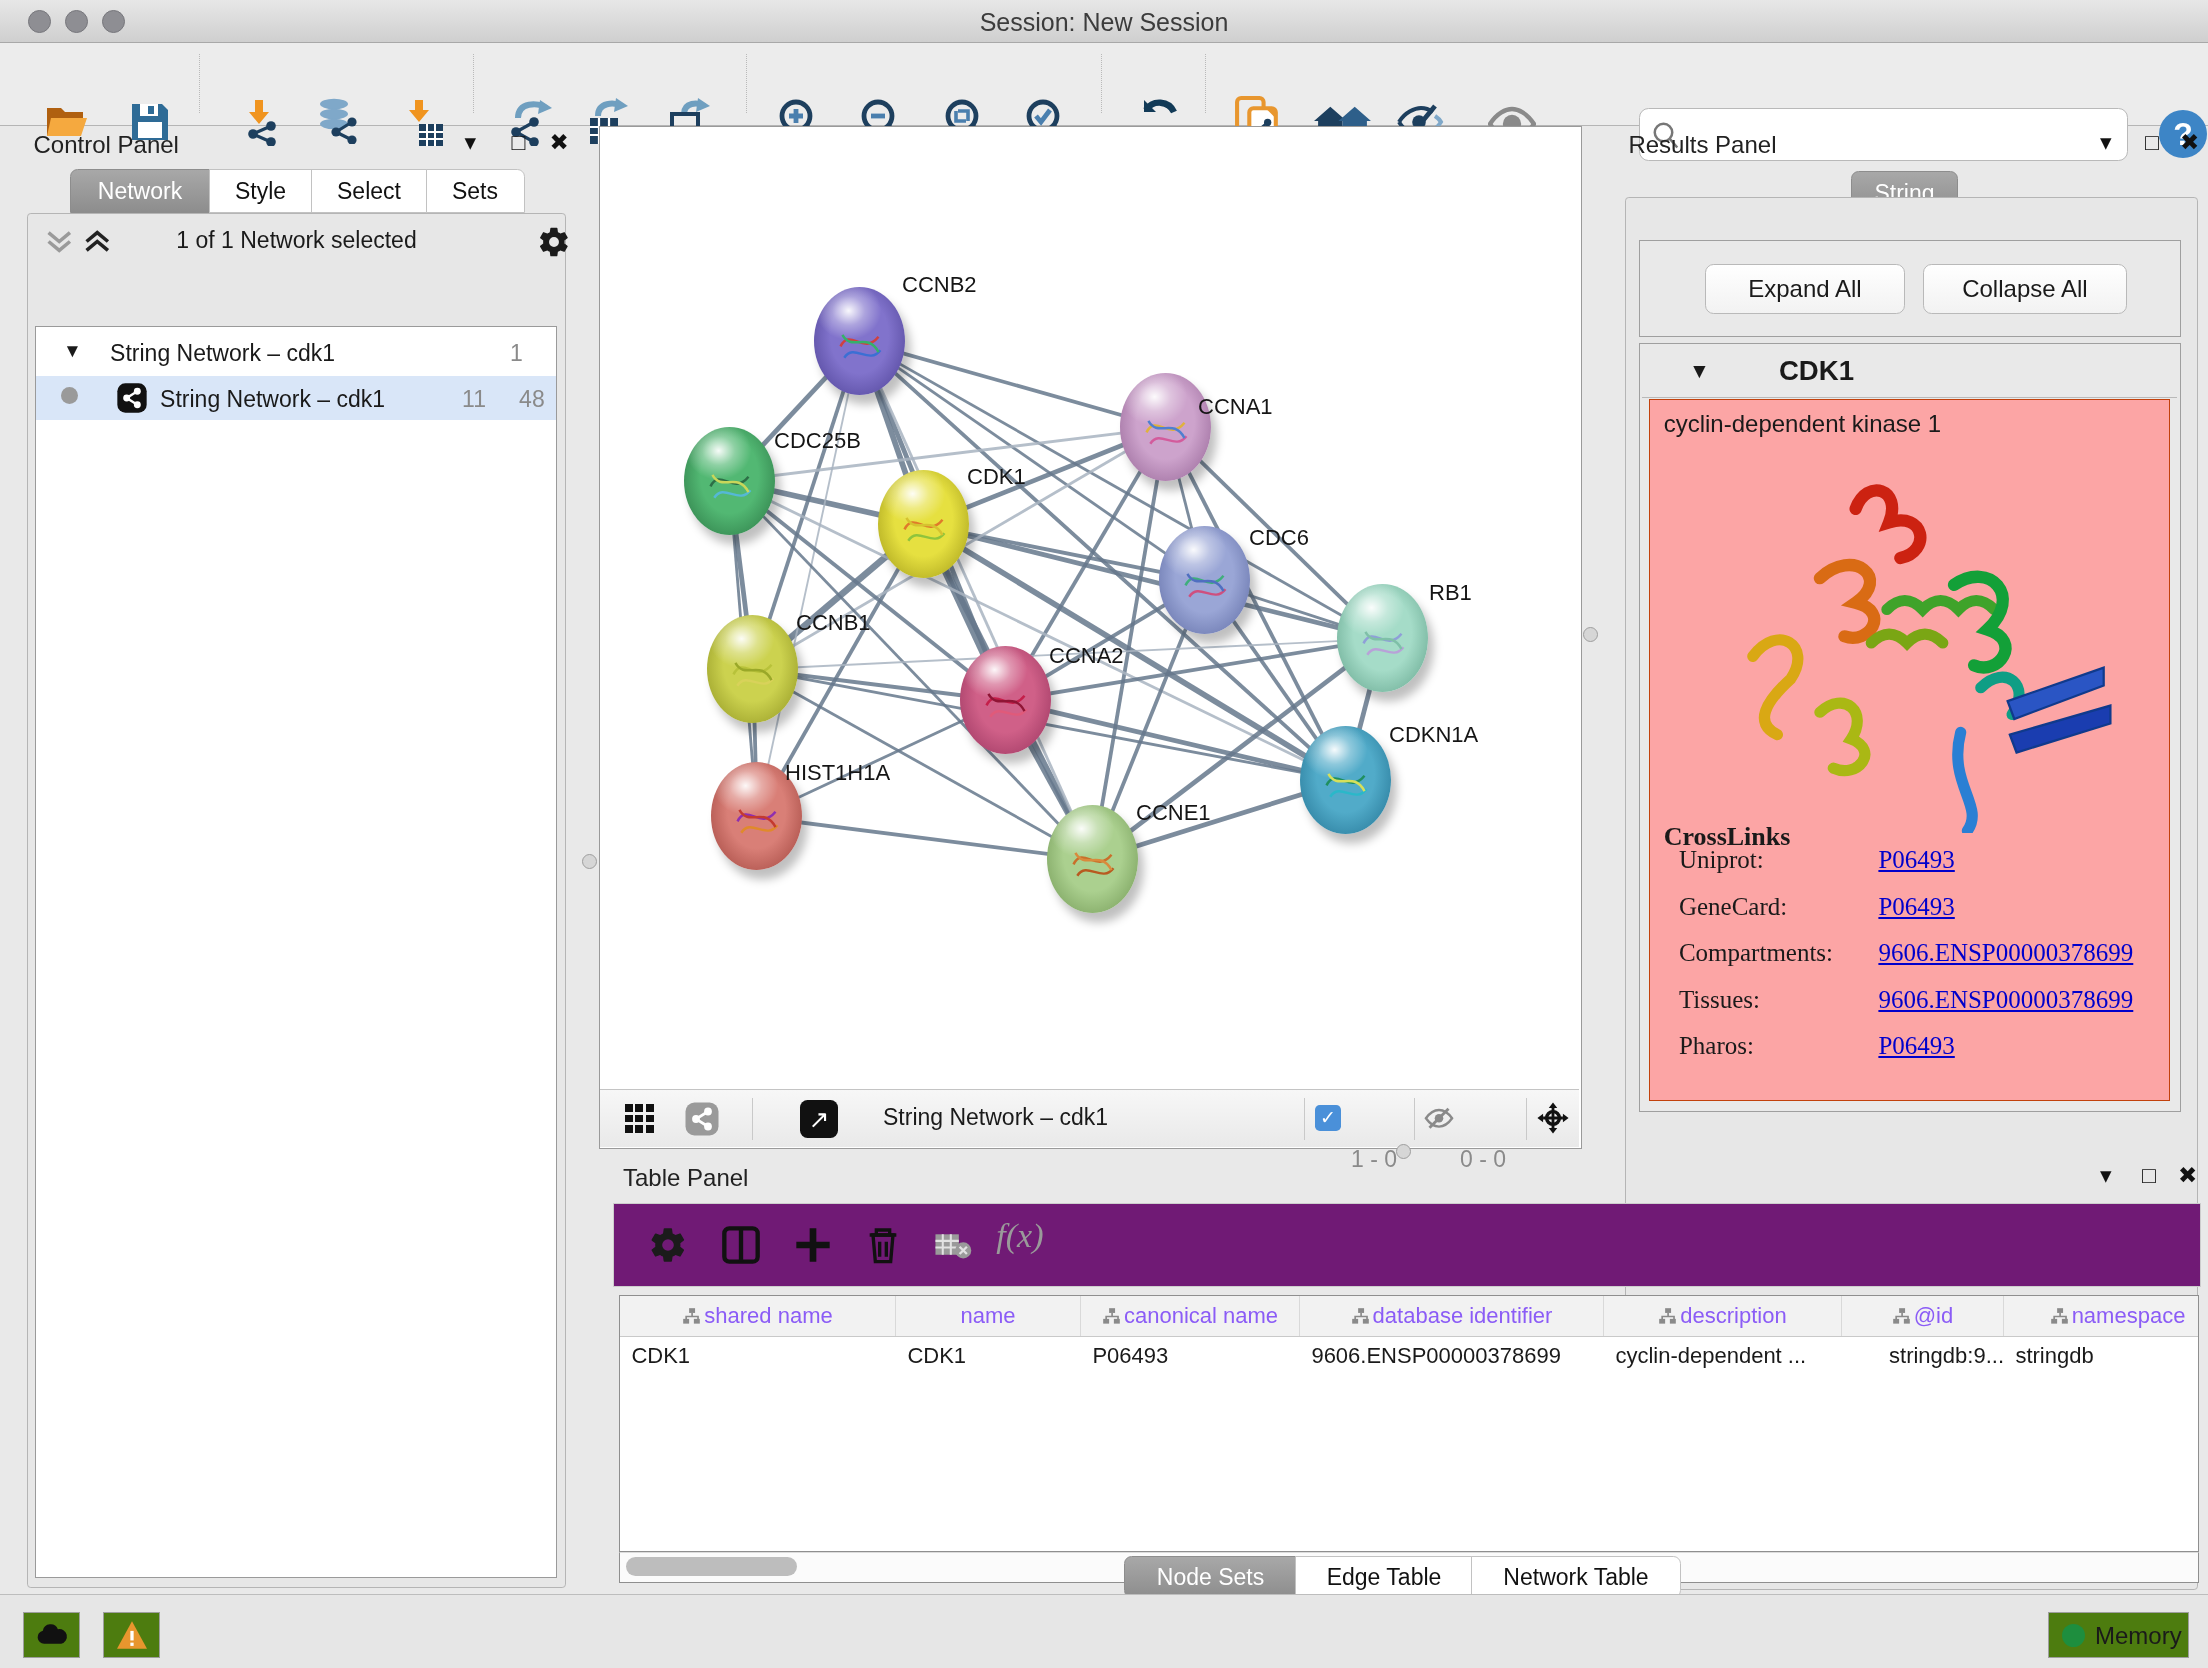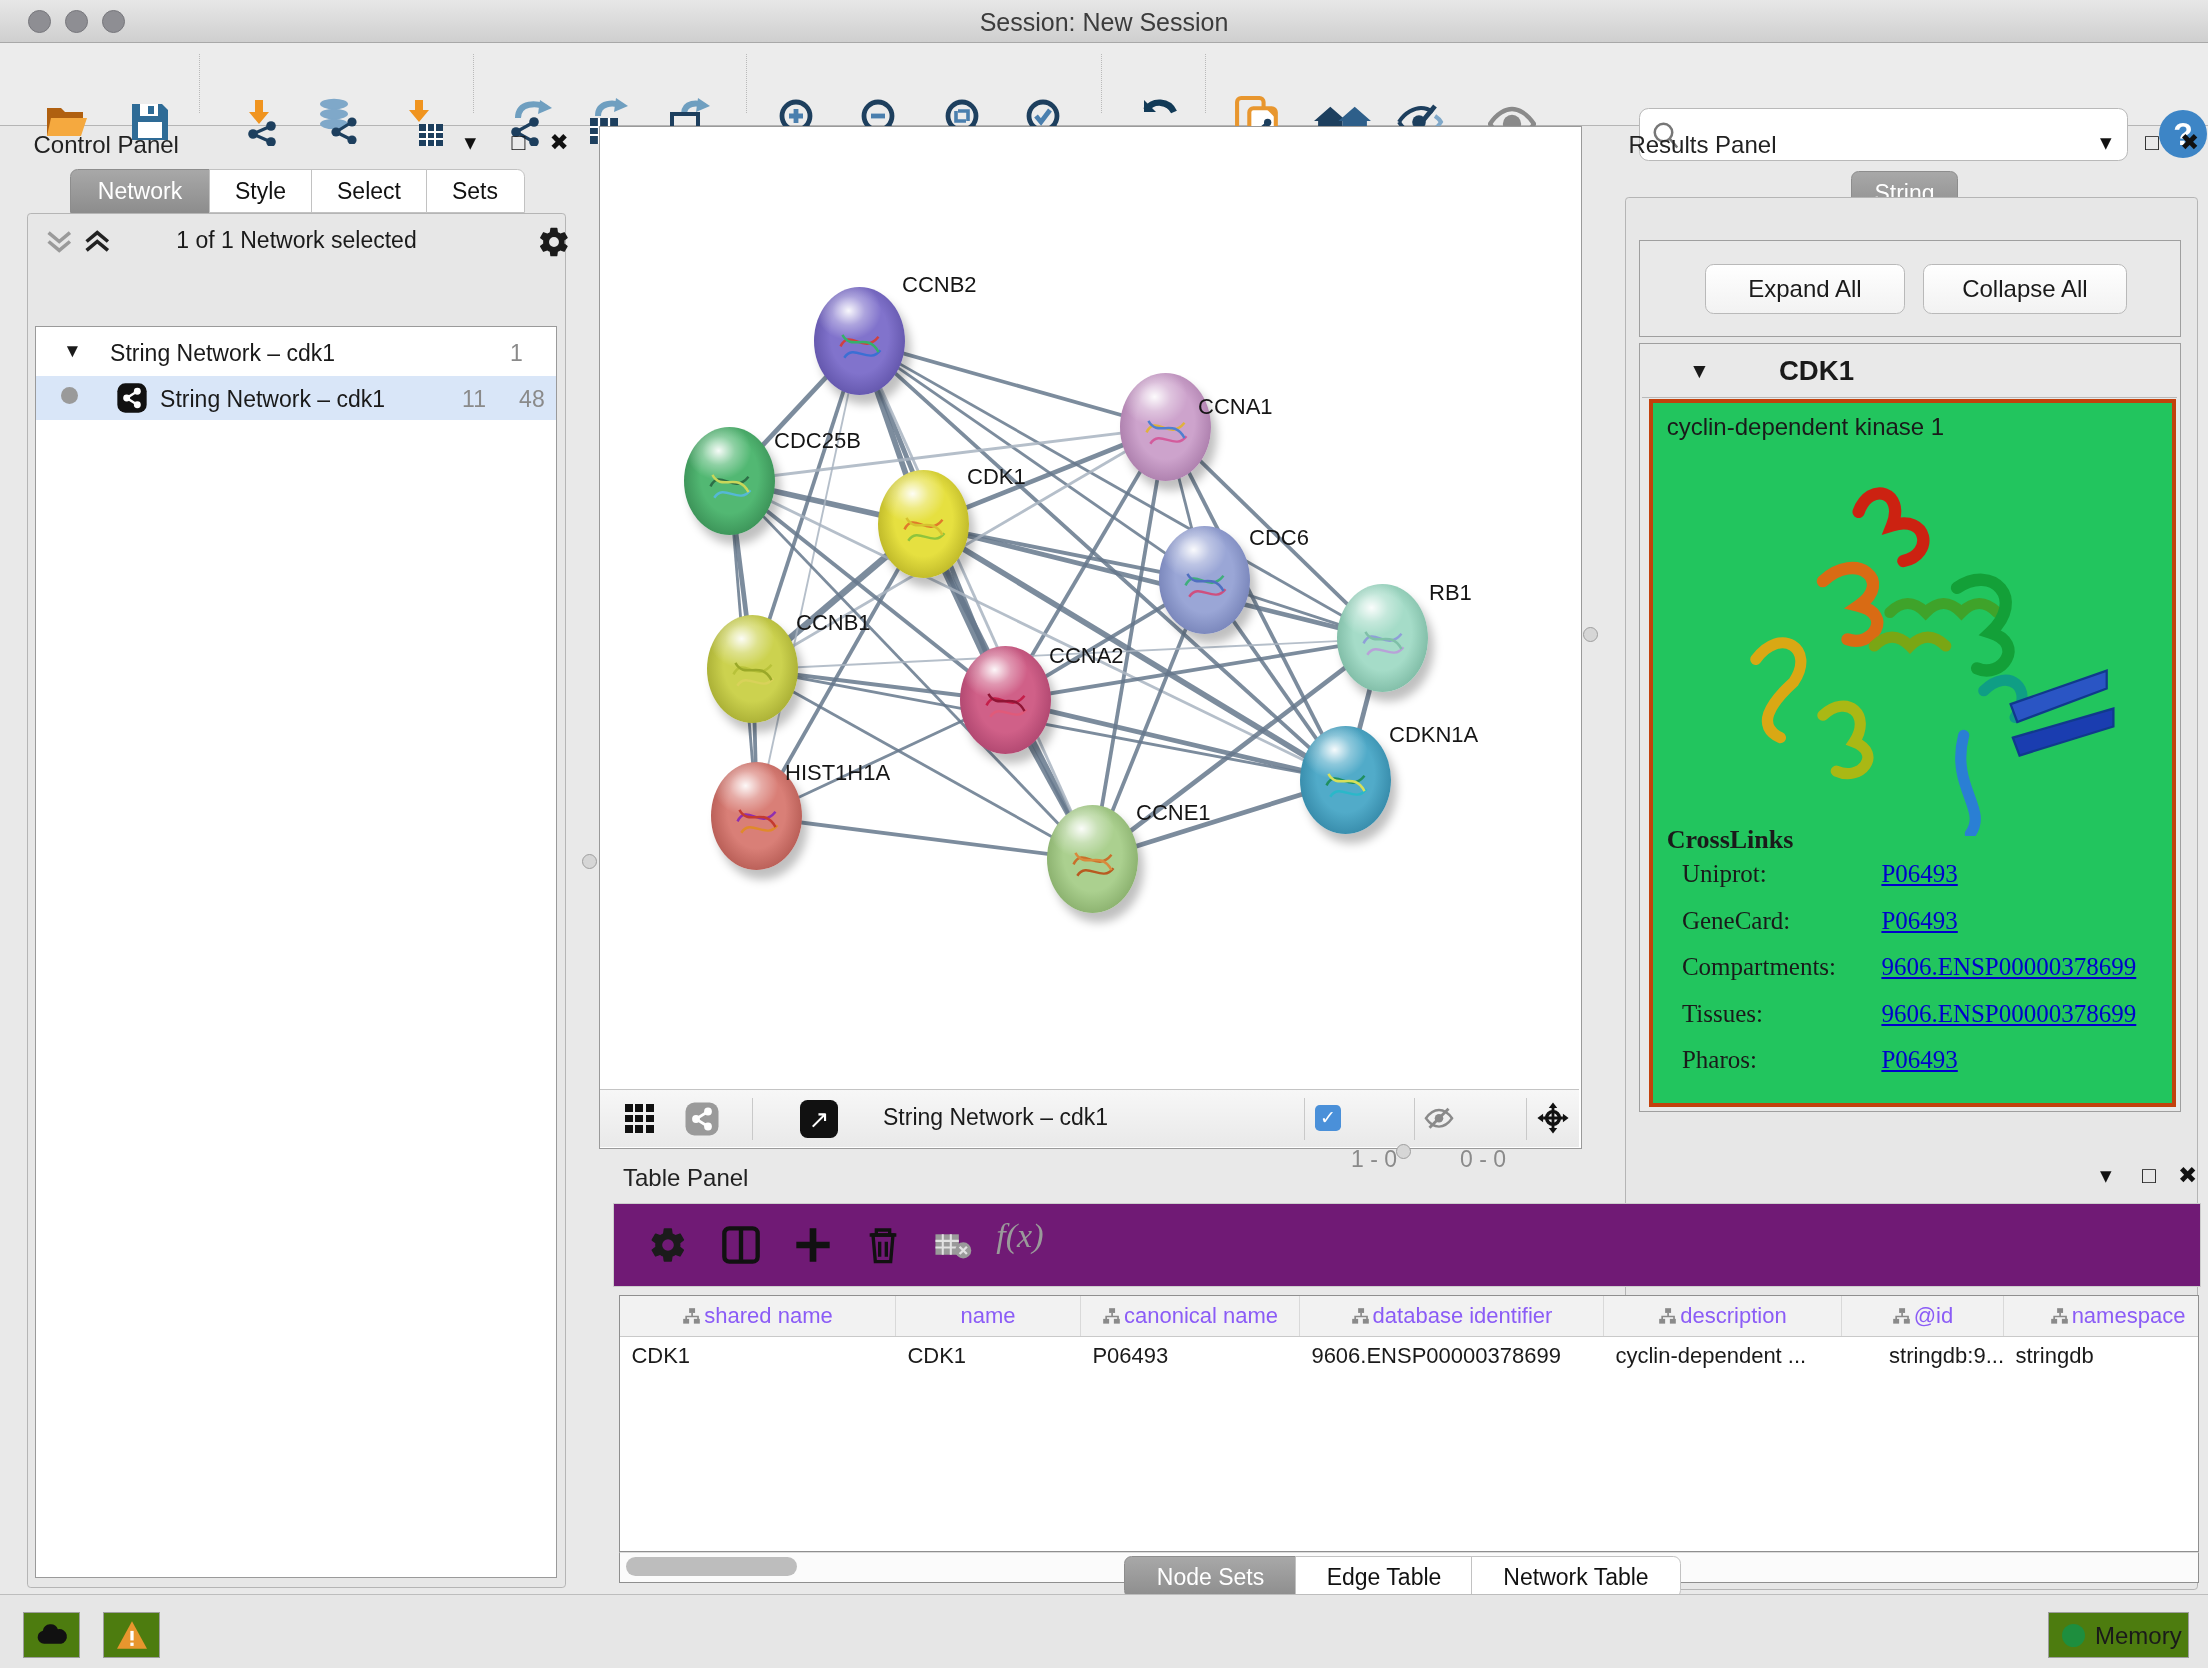--- a/index.html
+++ b/index.html
@@ -456,42 +456,42 @@
   <div class="tab sel abs" style="left:234px;top:44px;width:105px;border-radius:7.6px 7.6px 0 0">String</div>
   <div id="rp-box" class="abs">
     <div id="rp-inner1" class="abs">
       <div class="rp-btn abs" style="left:65px;width:198px">Expand All</div>
       <div class="rp-btn abs" style="left:283px;width:202px">Collapse All</div>
     </div>
     <div id="rp-inner2" class="abs">
       <span class="abs" style="left:49px;top:15px;font-size:21px">▼</span>
       <span class="abs" style="left:139px;top:11.4px;font-size:27.6px;font-weight:bold">CDK1</span>
       <div class="abs" style="left:1.9px;top:53px;width:535px;border-top:1px solid #b9b9b9"></div>
-      <div class="abs" style="left:9.5px;top:55px;width:519px;height:700px;background:#22c55e;border:4px solid #c2410c">
+      <div class="abs" style="left:9.5px;top:55px;width:519px;height:700px;background:#fca5a5;border:1px solid #c2410c">
         <span class="abs" style="left:13.3px;top:9.5px;font-size:24px">cyclin-dependent kinase 1</span>
         <svg class="abs" style="left:38px;top:53px;width:447px;height:380px" viewBox="0 0 400 340">
           <g fill="none" stroke-linecap="round">
             <path d="M150 50 C160 22 192 32 180 62 C212 52 218 88 190 94" stroke="#cc2211" stroke-width="11"></path>
             <path d="M118 112 C148 84 182 112 150 134 C182 142 162 172 140 164" stroke="#d96b14" stroke-width="11"></path>
             <path d="M58 182 C80 152 112 172 92 202 C70 222 58 242 80 252" stroke="#d9a814" stroke-width="10"></path>
             <path d="M118 232 C140 212 162 232 146 256 C172 266 152 292 130 282" stroke="#aab814" stroke-width="10"></path>
             <path d="M178 140 q16 -16 32 0 q16 -16 32 0 q16 -16 32 0" stroke="#3fa32a" stroke-width="10"></path>
             <path d="M164 170 q16 -16 32 0 q16 -16 32 0" stroke="#7aa614" stroke-width="10"></path>
             <path d="M238 118 C270 96 300 128 268 158 C300 168 278 200 256 190" stroke="#13a038" stroke-width="11"></path>
             <path d="M262 210 C284 188 308 208 290 234" stroke="#0f9e85" stroke-width="10"></path>
             <path d="M244 250 C232 296 266 316 250 338" stroke="#2a7fd4" stroke-width="10"></path>
           </g>
           <g stroke="#103a8c" stroke-width="2">
             <path d="M286 222 L372 192 L372 208 L292 238 Z" fill="#2a55c4"></path>
             <path d="M288 252 L378 226 L378 242 L294 268 Z" fill="#1a3db0"></path>
           </g>
         </svg>
         <div id="crosslinks">
           <span class="abs" style="left:13.3px;top:422px;font-size:26px;font-weight:bold;font-family:'Liberation Serif',serif">CrossLinks</span>
-          <div id="cl-rows" class="abs" style="left:0;top:457px;width:519px;height:234px">
+          <div id="cl-rows" class="abs" style="left:0;top:446px;width:519px;height:234px">
               <span class="cl-row" style="top: 0px;">Uniprot:</span>
               <span class="cl-val" style="top: 0px;">P06493</span>
               <span class="cl-row" style="top: 47px;">GeneCard:</span>
               <span class="cl-val" style="top: 47px;">P06493</span>
               <span class="cl-row" style="top: 93px;">Compartments:</span>
               <span class="cl-val" style="top: 93px;">9606.ENSP00000378699</span>
               <span class="cl-row" style="top: 140px;">Tissues:</span>
               <span class="cl-val" style="top: 140px;">9606.ENSP00000378699</span>
               <span class="cl-row" style="top: 186px;">Pharos:</span>
               <span class="cl-val" style="top: 186px;">P06493</span>

